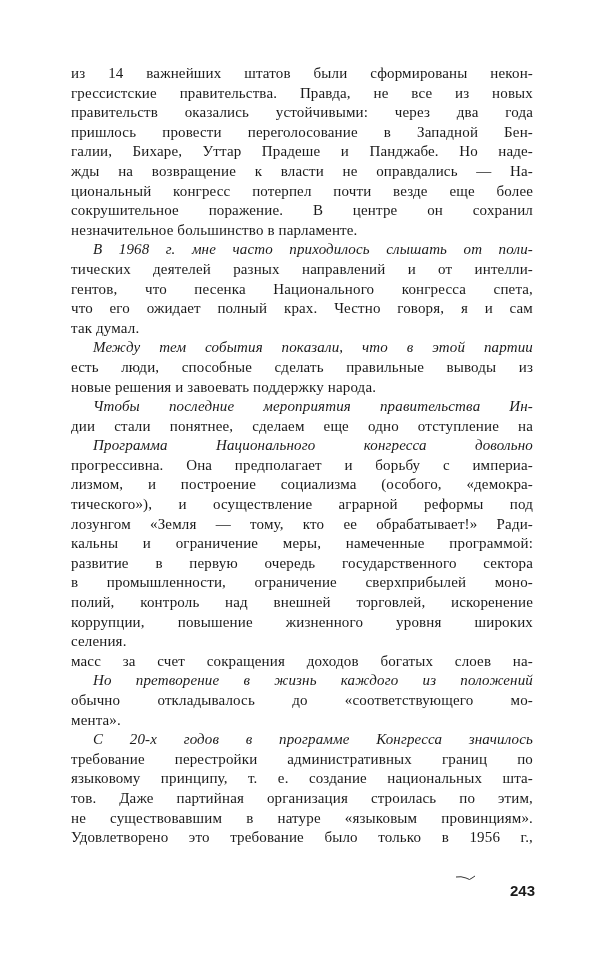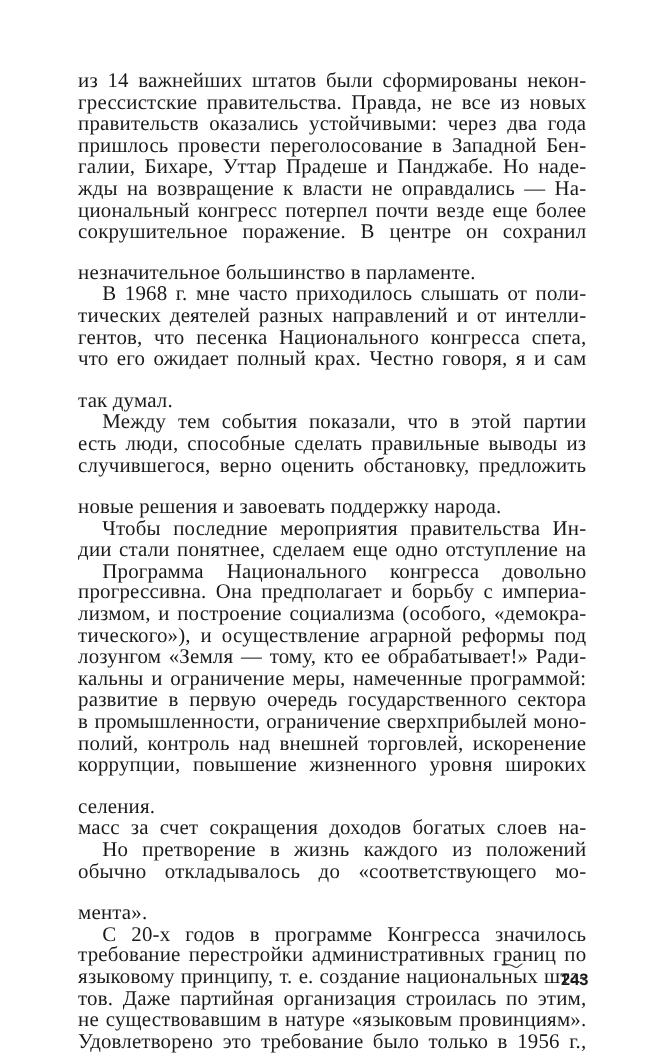--- a/index.html
+++ b/index.html
@@ -13,38 +13,38 @@
       position: relative;
       overflow: hidden;
       font-family: "Liberation Serif", "DejaVu Serif", serif;
       color: #1a1a1a;
     }
     .page-text {
       position: absolute;
       left: 71px;
       top: 64px;
       width: 462px;
-      font-size: 19px;
+      font-size: 15px;
       line-height: 19.6px;
       letter-spacing: 0.15px;
     }
     .line {
       display: block;
       white-space: nowrap;
       text-align: justify;
       text-align-last: justify;
       height: 19.6px;
       overflow: visible;
     }
     .line.last {
       text-align-last: left;
-      margin-top: 18px;
     }
     .line.indent {
       padding-left: 22px;
+      font-style: italic;
     }
     .page-number {
       position: absolute;
       left: 510px;
       top: 882px;
       font-family: "Liberation Sans", "DejaVu Sans", sans-serif;
       font-weight: bold;
       font-size: 15px;
       color: #1a1a1a;
     }
@@ -74,21 +74,20 @@
     <div class="paragraph">
       <span class="line indent">В 1968 г. мне часто приходилось слышать от поли-</span>
       <span class="line">тических деятелей разных направлений и от интелли-</span>
       <span class="line">гентов, что песенка Национального конгресса спета,</span>
       <span class="line">что его ожидает полный крах. Честно говоря, я и сам</span>
       <span class="line last">так думал.</span>
     </div>
     <div class="paragraph">
       <span class="line indent">Между тем события показали, что в этой партии</span>
       <span class="line">есть люди, способные сделать правильные выводы из</span>
-      <span class="line">случившегося, верно оценить обстановку, предложить</span>
       <span class="line last">новые решения и завоевать поддержку народа.</span>
     </div>
     <div class="paragraph">
       <span class="line indent">Чтобы последние мероприятия правительства Ин-</span>
       <span class="line">дии стали понятнее, сделаем еще одно отступление на</span>
     </div>
     <div class="paragraph">
       <span class="line indent">Программа Национального конгресса довольно</span>
       <span class="line">прогрессивна. Она предполагает и борьбу с империа-</span>
       <span class="line">лизмом, и построение социализма (особого, «демокра-</span>

